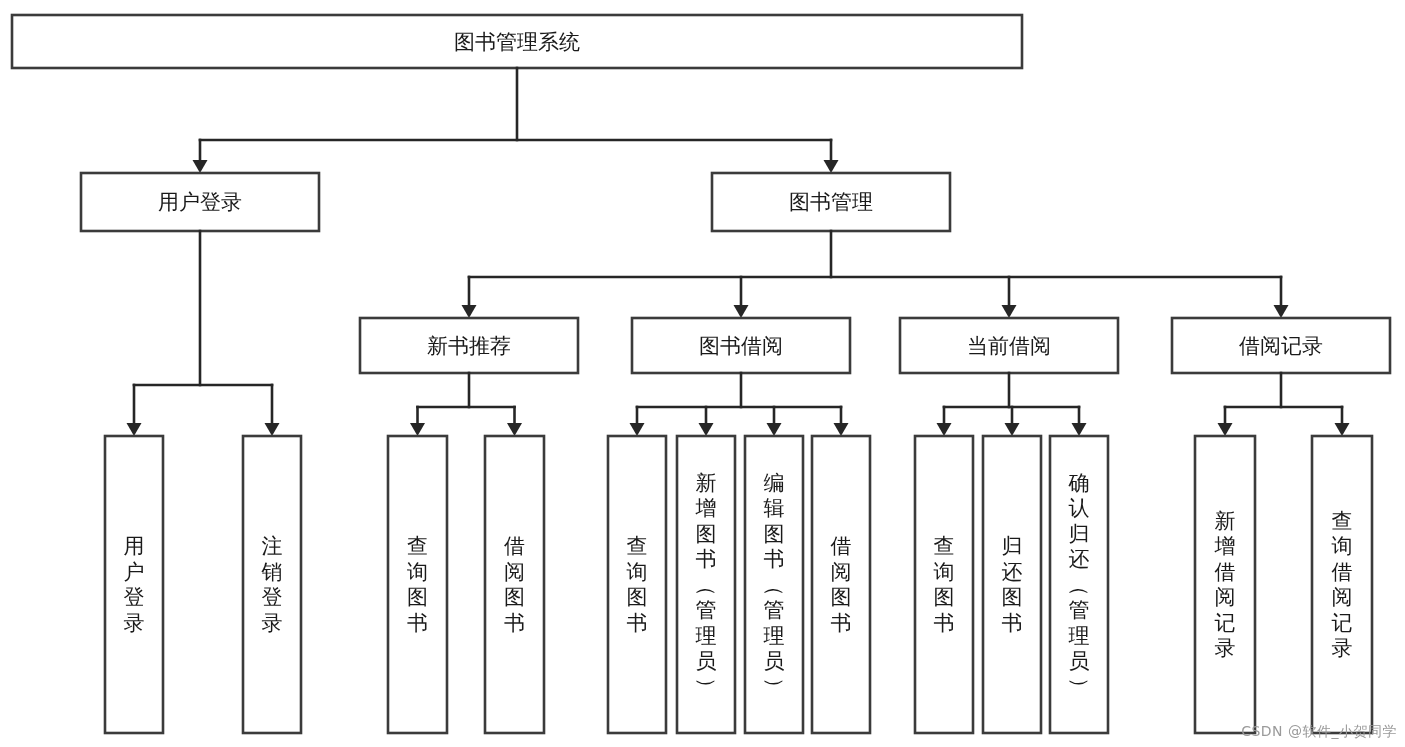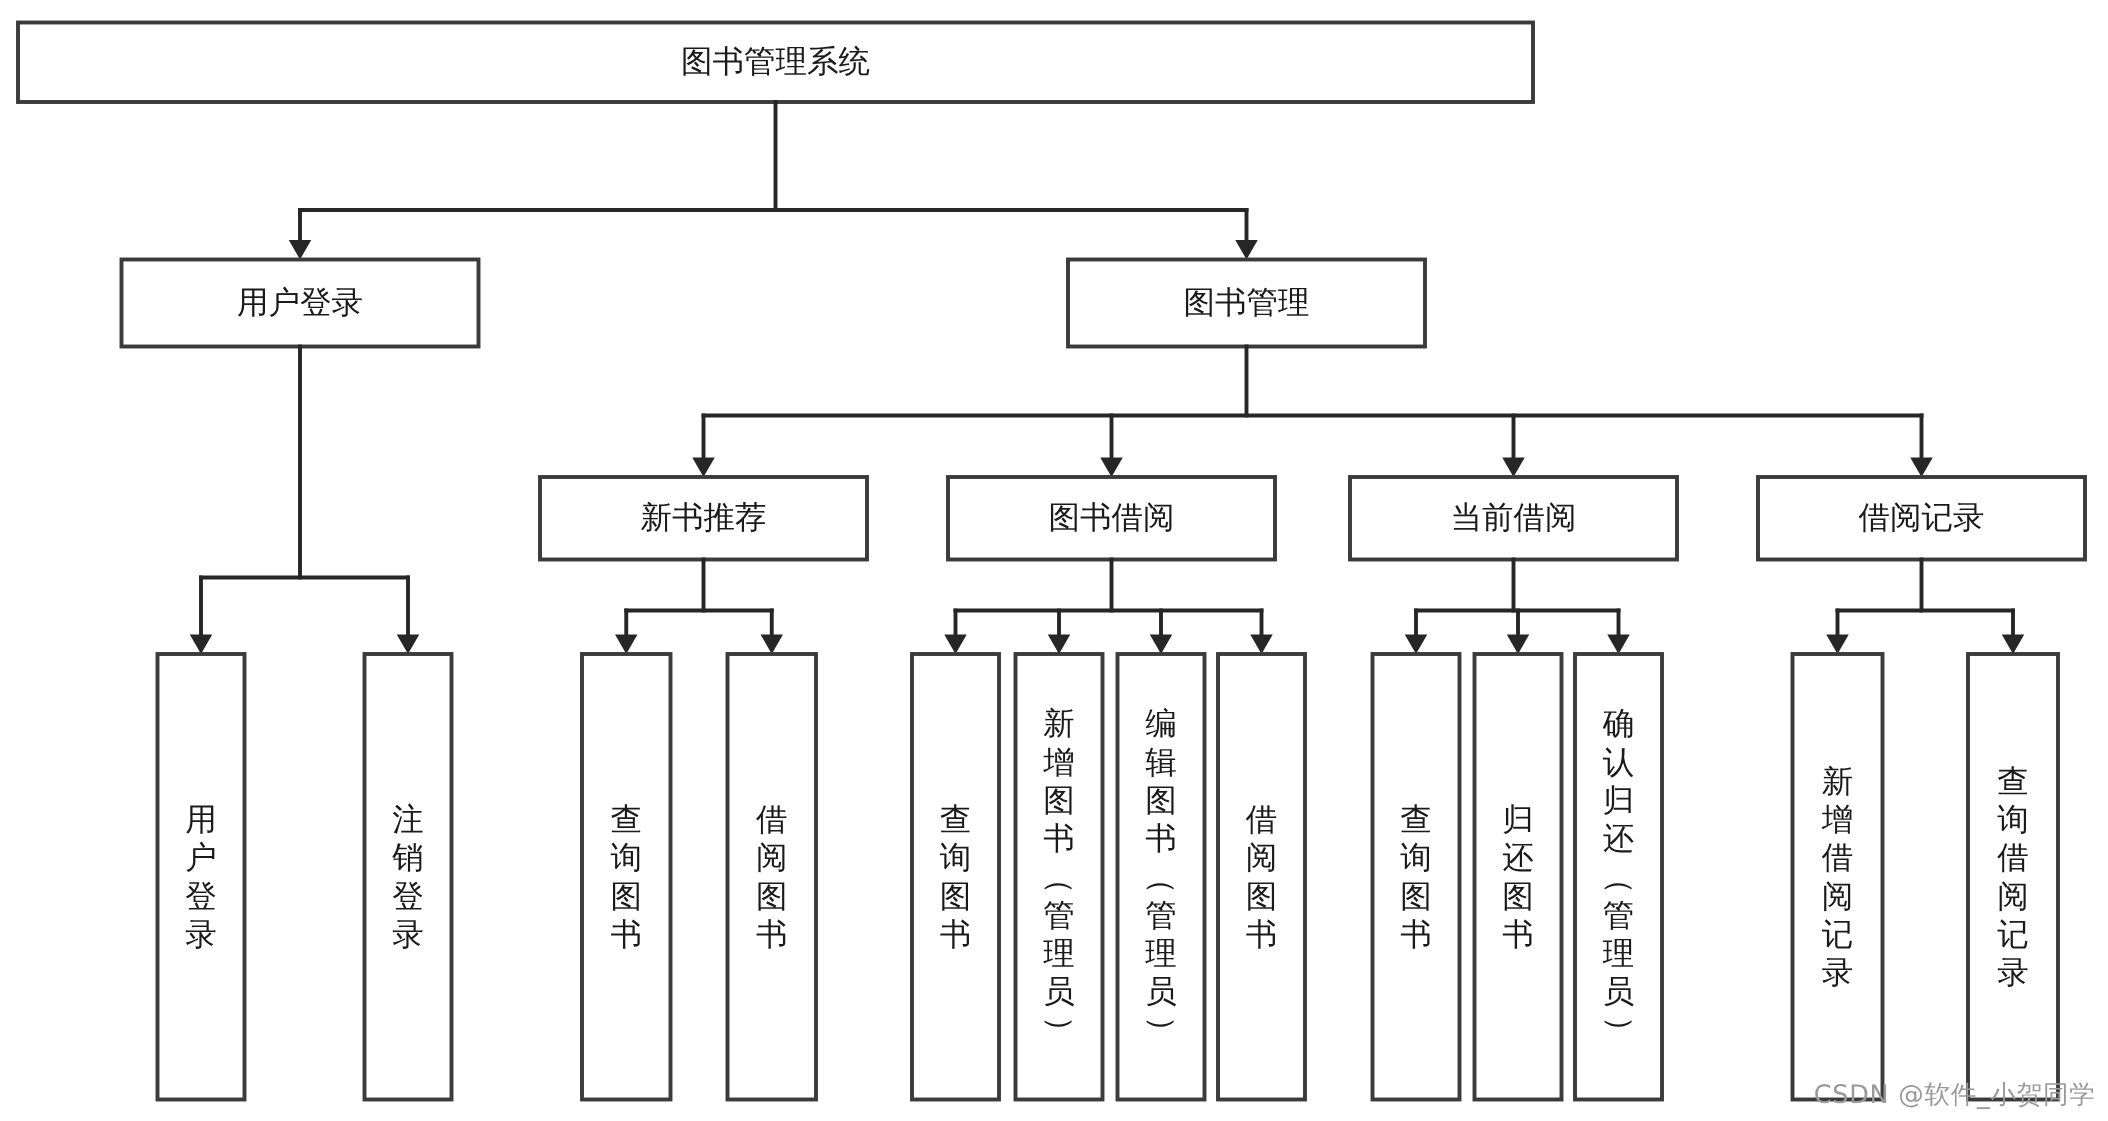--- a/index.html
+++ b/index.html
@@ -48,21 +48,21 @@
     fill: #1a1a1a;
     font-family: "DejaVu Sans", "Liberation Sans", sans-serif;
     font-size: 21px;
     text-anchor: middle;
   }
   .watermark {
     position: absolute;
     right: 8px;
     bottom: 6px;
     font-family: "DejaVu Sans", "Liberation Sans", sans-serif;
-    font-size: 17px;
+    font-size: 14px;
     color: #9a9a9a;
     letter-spacing: 0.5px;
     white-space: nowrap;
     pointer-events: none;
   }
 </style>
 </head>
 <body>
 
 <div id="diagram-root">

